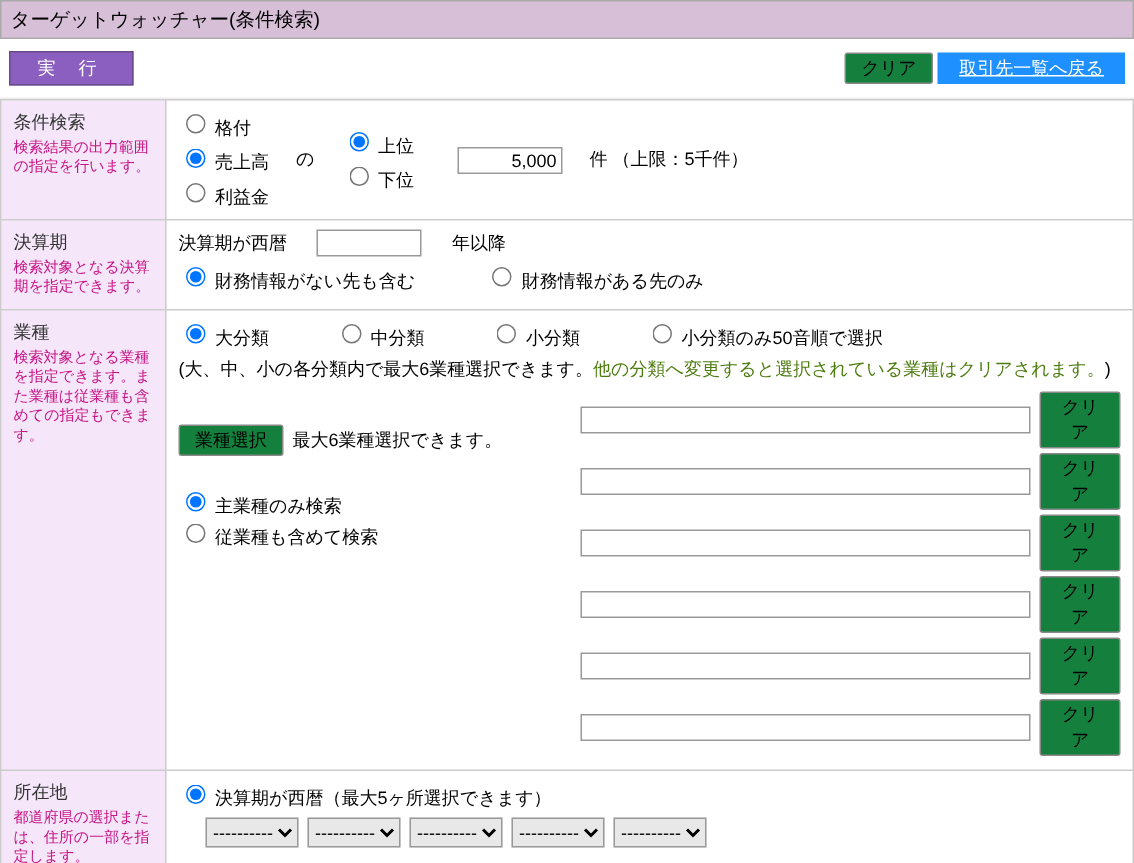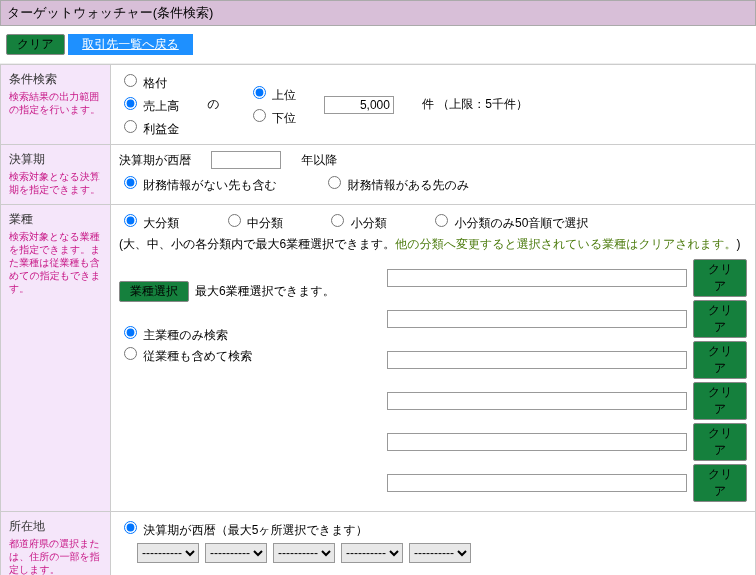--- a/index.html
+++ b/index.html
@@ -9,54 +9,55 @@
 .btn-exec { background:#8B5FBF; color:#fff; border:1px solid #6a4a8a; padding:2px 18px; font-size:12px; letter-spacing:6px; cursor:pointer; }
 .btn-grey { background:#15803d; border:1px solid #888; border-radius:2px; padding:1px 10px; font-size:12px; cursor:pointer; }
 .btn-blue { background:#1E90FF; color:#fff; border:none; padding:2px 14px; font-size:12px; cursor:pointer; text-decoration:underline; }
 table.main { width:100%; border-collapse:collapse; border-top:1px solid #ccc; }
 table.main > tbody > tr > td { border:1px solid #ccc; vertical-align:top; padding:6px 8px; }
 td.label { background:#F5E6FA; width:110px; font-size:12px; }
 td.label .label-title { color:#333; margin-bottom:2px; }
 td.label .label-desc { color:#C71585; font-size:10px; line-height:1.3; }
 td.content { background:#fff; }
 input[type=text] { border:1px solid #999; padding:1px 3px; font-size:12px; height:18px; }
-input[type=text].right { text-align:right; }
+input[type=text].right { text-align:right;margin-left:11px; }
 select { border:1px solid #999; font-size:12px; height:20px; background:#E8E8E8; }
 .red { color:#4d7c0f; }
 .radio-row { display:flex; align-items:center; gap:20px; margin-bottom:4px; }
 .radio-col { display:flex; flex-direction:column; gap:2px; }
 .ind-row { display:flex; align-items:center; gap:6px; margin-bottom:3px; }
 .ind-input { flex:0 0 auto; width:300px; }
 .loc-selects { display:flex; gap:6px; margin:4px 0 4px 18px; }
 hr.spacer { border:none; border-top:1px solid #eee; margin:0; }
 </style>
 </head>
 <body>
 
 <div class="header-bar">ターゲットウォッチャー(条件検索)</div>
 
 <div class="toolbar">
+  <button class="btn-exec">実  行</button>
   <div>
     <button class="btn-grey">クリア</button>
     <button class="btn-blue">取引先一覧へ戻る</button>
   </div>
 </div>
 
 <hr class="spacer">
 
 <table class="main">
 <tbody>
 
 <tr>
   <td class="label">
     <div class="label-title">条件検索</div>
     <div class="label-desc">検索結果の出力範囲の指定を行います。</div>
   </td>
   <td class="content">
-    <div style="display:flex; align-items:center; gap:28px;">
+    <div style="display:flex; align-items:center; gap:18px;">
       <div class="radio-col">
         <label><input type="radio" name="out" style=""> <span>格付</span></label>
         <label><input type="radio" name="out" checked="" style=""> <span>売上高</span></label>
         <label><input type="radio" name="out" style=""> <span>利益金</span></label>
       </div>
       <span>の</span>
       <div class="radio-col">
         <label><input type="radio" name="rank" checked="" style=""> <span>上位</span></label>
         <label><input type="radio" name="rank" style=""> <span>下位</span></label>
       </div>

